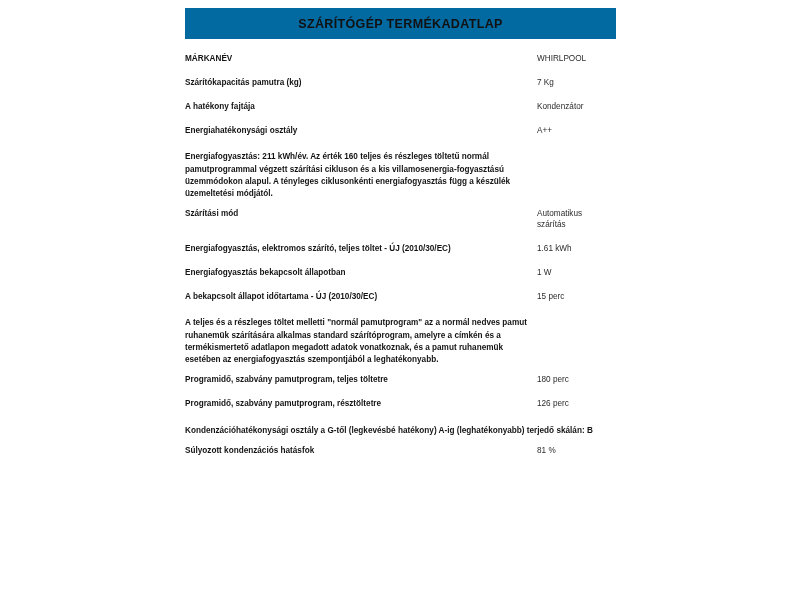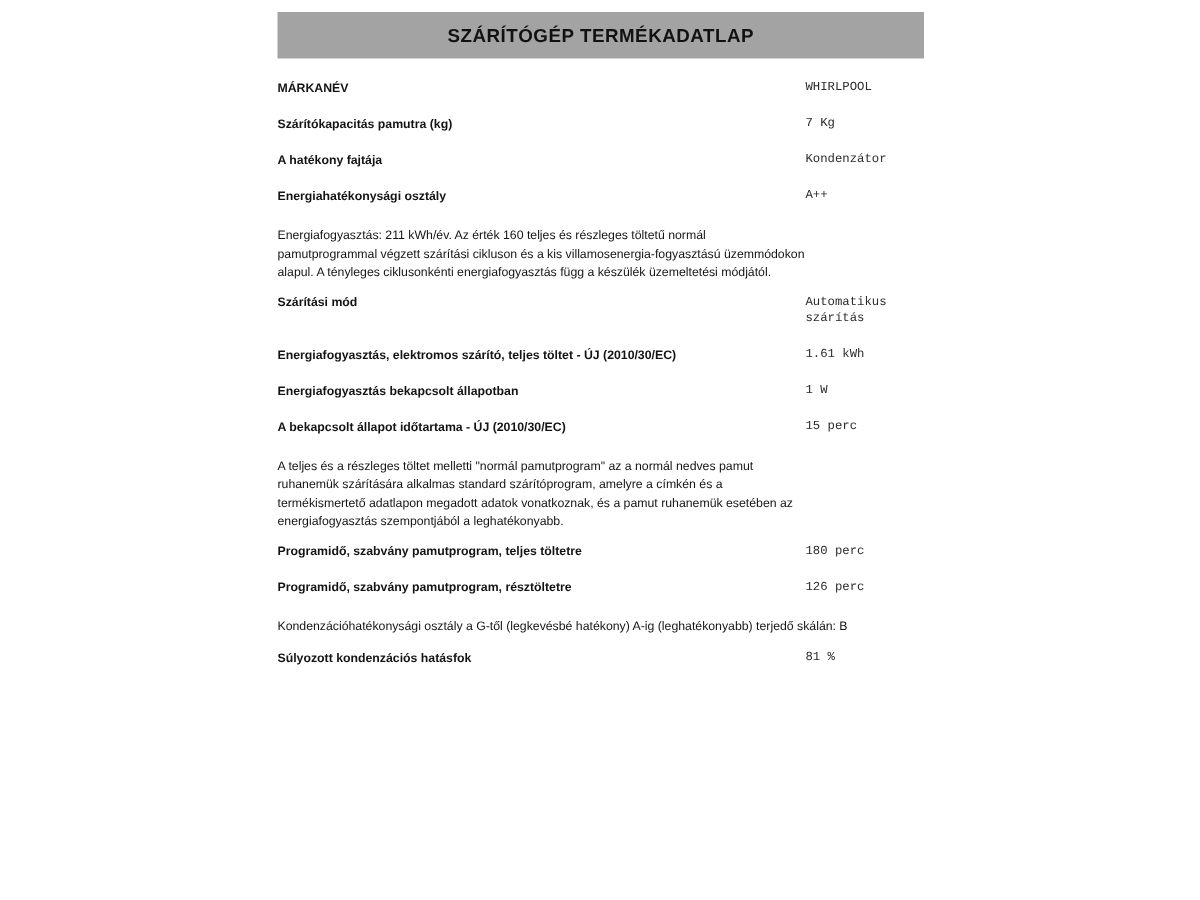--- a/index.html
+++ b/index.html
@@ -27,21 +27,21 @@
     position: absolute;
     left: 185px;
     top: 8px;
     width: 600px;
   }
 
   
   .title-bar {
     width: 431px;
     height: 31px;
-    background: #a3a3a3;
+    background: #0369a1;
     display: flex;
     align-items: center;
     justify-content: center;
   }
   .title-bar .title-text {
     font-size: 12.5px;
     font-weight: bold;
     letter-spacing: 0.35px;
     color: #111111;
     text-align: center;
@@ -68,31 +68,30 @@
     width: 352px;
     font-weight: bold;
     color: #141414;
     padding-right: 6px;
   }
   td.cell-value {
     width: 79px;
     font-weight: normal;
     color: #2b2b2b;
     white-space: pre-line;
-    font-family: Liberation Mono, monospace;
   }
 
   
   .para-row > td {
     padding-top: 9px;
     padding-bottom: 2px;
   }
   .para {
     font-size: 8.2px;
-    font-weight: normal;
+    font-weight: bold;
     line-height: 1.48;
     color: #141414;
     width: 352px;
   }
   .para.wide {
     width: 420px;
   }
 </style>
 </head>
 <body>

